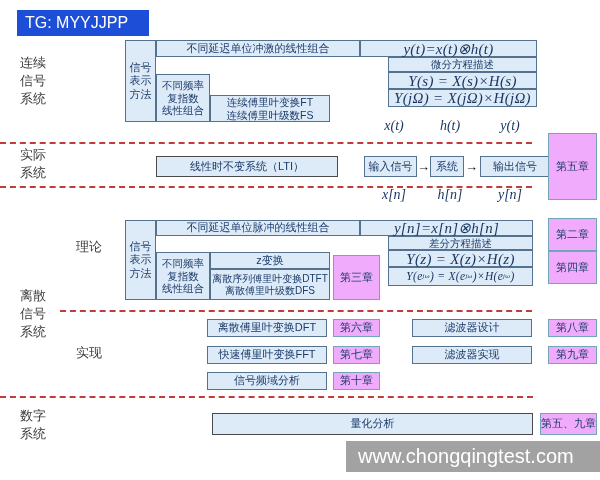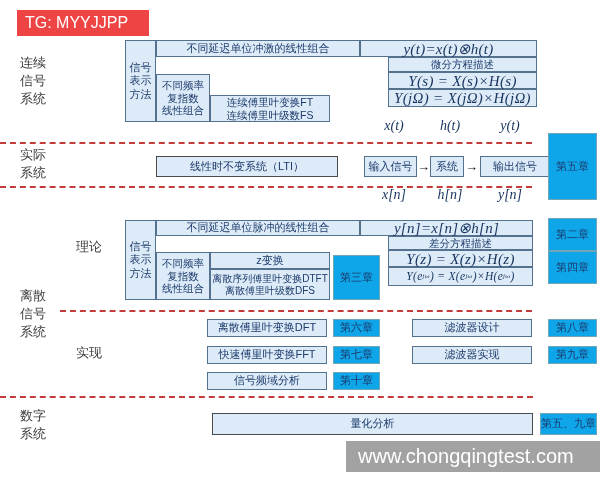--- a/index.html
+++ b/index.html
@@ -7,38 +7,38 @@
     position:relative; width:600px; height:480px; background:#ffffff;
     font-family:"Liberation Sans", sans-serif; overflow:hidden;
   }
   .abs{position:absolute; box-sizing:border-box;}
   .box{
     background:#dcebf7; border:1px solid #54718e; color:#1d3a6b;
     display:flex; align-items:center; justify-content:center;
     font-size:11px; text-align:center; line-height:1.2;
   }
   .darkborder{border:1px solid #4a4a4a;}
-  .chapter{background:#0ea5e9; border:1px solid #71a6b8; color:#1d3a6b;}
+  .chapter{background:#f0abfc; border:1px solid #71a6b8; color:#1d3a6b;}
   .formula{
     font-family:"Liberation Serif", serif; font-style:italic;
     font-size:15px; color:#17335e; letter-spacing:0.3px;
   }
   .formula sup{font-size:0.6em; font-style:italic;}
   .sig{
     font-family:"Liberation Serif", serif; font-style:italic;
     font-size:14px; color:#17335e; text-align:center; background:transparent;
   }
   .pre{white-space:pre-line;}
   .slabel{
     color:#3b3b3b; font-size:13px; line-height:1.38; text-align:center;
     white-space:pre-line; font-family:"Liberation Serif", serif;
   }
   .redline{height:0; border-top:2px dashed #c43b3b;}
   .grayblock{
-    background:#ef4444; color:#ffffff; display:flex; align-items:center;
+    background:#1d4ed8; color:#ffffff; display:flex; align-items:center;
   }
   .arrow{color:#111111; font-weight:bold; font-size:13px;
     display:flex; align-items:center; justify-content:center;}
 </style>
 </head>
 <body>
 
 <div id="canvas">
 
   <div class="abs grayblock" style="left:17px;top:10px;width:132px;height:26px;padding-left:8px;font-size:16px;">TG: MYYJJPP</div>

